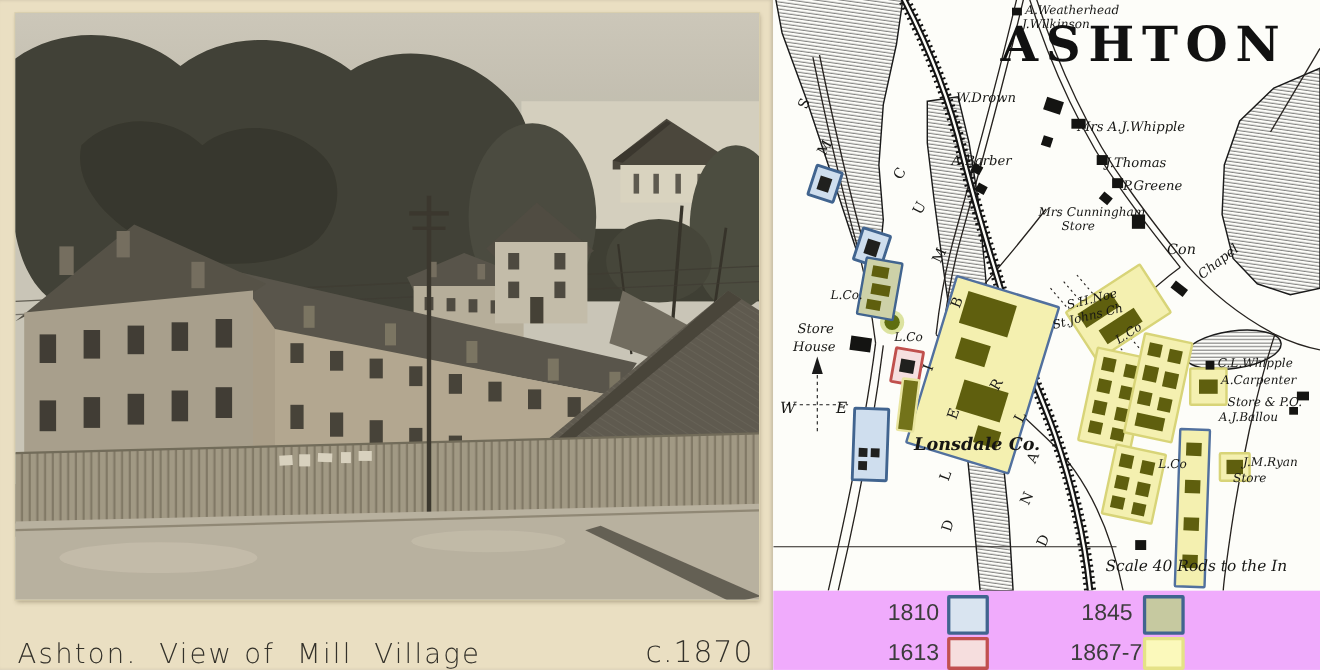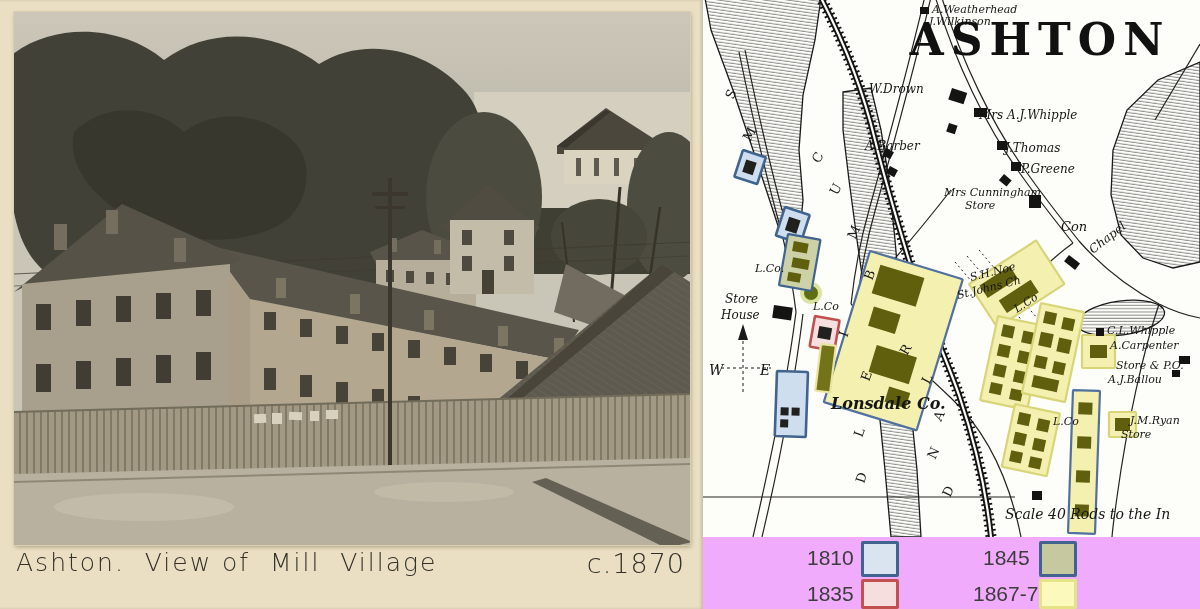--- a/index.html
+++ b/index.html
@@ -5,21 +5,21 @@
   html,body{margin:0;padding:0;}
   .page{width:1200px;height:609px;display:flex;overflow:hidden;background:#fff;
         font-family:"Liberation Sans",sans-serif;position:relative;}
   
   .album{width:703px;height:609px;background:#eadfc2;position:relative;flex:0 0 auto;
          box-shadow:inset -2px 0 3px rgba(0,0,0,.15);}
   .photo-frame{position:absolute;left:14px;top:12px;width:676px;height:533px;
                background:#c9c7bb;box-shadow:0 0 0 1px #d9cfae, 1px 2px 4px rgba(60,45,20,.35);}
   .photo-frame svg{display:block;}
   .caption-row{position:absolute;left:0;right:0;top:548px;height:61px;
-               display:flex;align-items:flex-start;justify-content:space-between;
+               display:flex;align-items:flex-end;justify-content:space-between;
                padding:0 18px 0 16px;box-sizing:border-box;}
   .caption-text{font-family:"DejaVu Sans",sans-serif;font-weight:300;font-size:25px;
                 color:#33312a;letter-spacing:2px;white-space:pre;}
   .caption-date{font-family:"DejaVu Sans",sans-serif;font-weight:300;font-size:27px;
                 color:#33312a;letter-spacing:1px;white-space:pre;margin-left:24px;}
   
   .map-panel{width:497px;height:609px;background:#fdfdf9;position:relative;flex:0 0 auto;}
   .map-panel svg.map{position:absolute;left:0;top:0;}
   .legend{position:absolute;left:0;top:537px;width:497px;height:72px;background:#f0abfc;}
   .legend-item{position:absolute;display:flex;align-items:center;}
@@ -400,21 +400,21 @@
     <div class="legend">
       <div class="legend-item" style="left:104px;top:9px;">
         <span class="legend-label">1810</span>
       </div>
       <div class="legend-swatch" style="left: 158px; top: 4px; width: 38px; height: 36px; background: rgb(217, 228, 240); border-color: rgb(65, 100, 143);"></div>
       <div class="legend-item" style="left:280px;top:9px;text-align:right;">
         <span class="legend-label">1845</span>
       </div>
       <div class="legend-swatch" style="left: 336px; top: 4px; width: 38px; height: 36px; background: rgb(198, 201, 160); border-color: rgb(65, 100, 143);"></div>
       <div class="legend-item" style="left:104px;top:45px;">
-        <span class="legend-label">1835</span>
+        <span class="legend-label">1613</span>
       </div>
       <div class="legend-swatch" style="left: 158px; top: 42px; width: 38px; height: 30px; background: rgb(246, 222, 222); border-color: rgb(193, 80, 80);"></div>
       <div class="legend-item" style="left:270px;top:45px;">
         <span class="legend-label">1867-70</span>
       </div>
       <div class="legend-swatch" style="left: 336px; top: 42px; width: 38px; height: 30px; background: rgb(251, 249, 187); border-color: rgb(229, 226, 135);"></div>
     </div>
   </div>
 </div>
 

